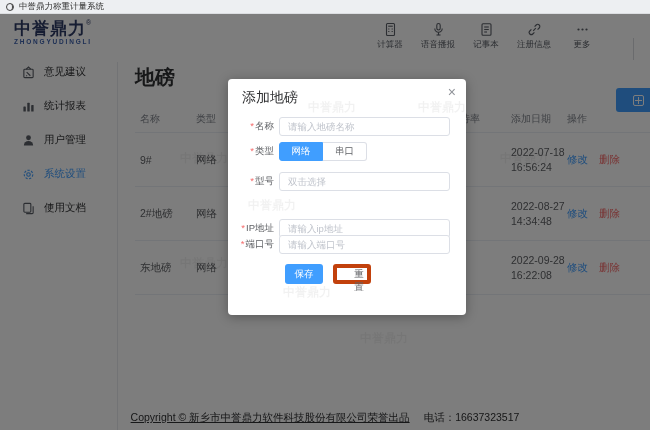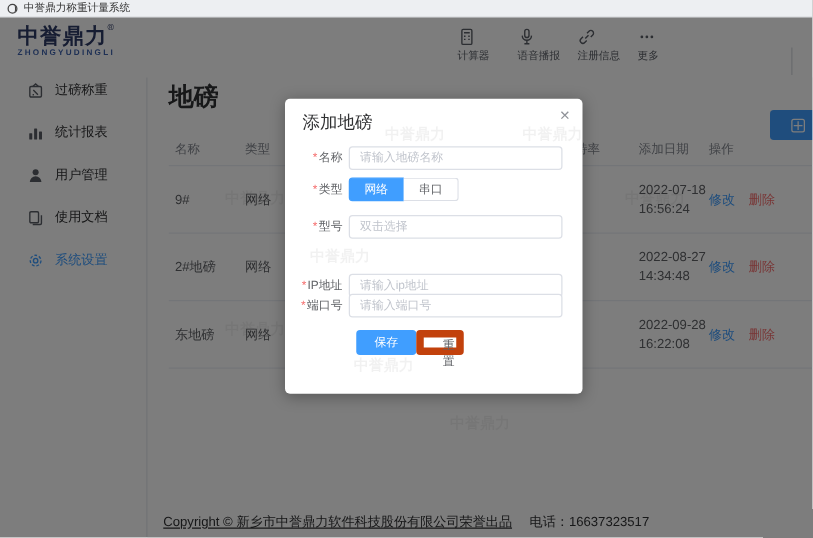--- a/index.html
+++ b/index.html
@@ -14,21 +14,21 @@
   .titlebar .tb-icon::after { content:""; position:absolute; left:2px; top:0; width:3px; height:6px; border-right:1px solid #444; border-radius:50%; }
   .titlebar .tb-title { font-size:8.5px; color:#333; }
 
   
   .header { position:absolute; top:14px; left:0; right:0; height:48px; background:#fff; }
   .logo { position:absolute; left:14px; top:5px; }
   .logo-main { font-size:17px; font-weight:bold; color:#2e3b66; letter-spacing:1px; line-height:19px; }
   .logo-reg { font-size:7px; vertical-align:top; color:#2e3b66; }
   .logo-sub { font-size:6.5px; font-weight:bold; color:#3e62ad; letter-spacing:1.8px; }
   .h-actions { position:absolute; left:366px; top:8px; display:flex; }
-  .h-action { width:48px; display:flex; flex-direction:column; cursor:pointer; }
+  .h-action { width:48px; display:flex; flex-direction:column; align-items:center; cursor:pointer; }
   .h-action .ic { width:15px; height:15px; }
   .h-action .lbl { font-size:8.5px; color:#5a5e66; margin-top:2px; white-space:nowrap; }
   .h-divider { position:absolute; left:633px; top:24px; width:1px; height:22px; background:#d8dade; }
   .ic svg { display:block; width:100%; height:100%; }
 
   
   .sidebar { position:absolute; top:62px; left:0; bottom:0; width:118px; background:#fff; border-right:1px solid #e8eaee; }
   .side-item { height:20px; margin-bottom:14px; display:flex; align-items:center; padding-left:22px; cursor:pointer; }
   .side-item .ic { width:13px; height:13px; margin-right:9px; }
   .side-item .lbl { font-size:10.5px; color:#303133; }
@@ -71,24 +71,24 @@
   .m-label { width:46px; text-align:right; font-size:9.5px; color:#606266; white-space:nowrap; flex:none; }
   .req { color:#f56c6c; margin-right:1px; }
   .m-input { margin-left:5px; width:171px; height:19px; border:1px solid #dcdfe6; border-radius:3px;
     font-size:9.5px; color:#606266; padding:0 8px; outline:none; font-family:inherit; background:#fff; }
   .m-input::placeholder { color:#c0c4cc; }
   .toggle-group { margin-left:5px; display:flex; }
   .tg-btn { width:44px; height:19px; font-size:9.5px; display:flex; align-items:center; justify-content:center; cursor:pointer; }
   .tg-on { background:#409eff; color:#fff; border:1px solid #409eff; border-radius:3px 0 0 3px; }
   .tg-off { background:#fff; color:#606266; border:1px solid #dcdfe6; border-left:none; border-radius:0 3px 3px 0; }
   .m-btns { position:absolute; left:0; top:185px; width:100%; height:20px; }
-  .btn-save { position:absolute; left:57px; width:48px; height:20px; background:#409eff; color:#fff; border:none;
+  .btn-save { position:absolute; left:57px; width:38px; height:20px; background:#409eff; color:#fff; border:none;
     border-radius:3px; font-size:9.5px; cursor:pointer; font-family:inherit; }
   .btn-reset { position:absolute; left:105px; width:38px; height:20px; background:#fff; color:#606266;
-    border:6px solid #c2410c; border-radius:3px; font-size:9.5px; cursor:pointer; font-family:inherit;padding-left:14px; }
+    border:4px solid #c2410c; border-radius:3px; font-size:9.5px; cursor:pointer; font-family:inherit;padding-left:14px; }
 </style>
 </head>
 <body>
 
 <div class="app">
 
   <div class="titlebar">
     <span class="tb-icon"></span>
     <span class="tb-title">中誉鼎力称重计量系统</span>
   </div>
@@ -121,20 +121,31 @@
               <path d="M3.8 6.5 a3.7 3.7 0 0 0 7.4 0"></path>
               <line x1="7.5" y1="10.2" x2="7.5" y2="13"></line>
               <line x1="5.5" y1="13" x2="9.5" y2="13"></line>
             </svg>
         </span>
         <span class="lbl">语音播报</span>
       </div>
       <div class="h-action">
         <span class="ic">
           <svg viewBox="0 0 15 15" fill="none" stroke="#5a5e66" stroke-width="1.1">
+              <rect x="3" y="1.8" width="9" height="11.5" rx="1"></rect>
+              <line x1="5.2" y1="5" x2="9.8" y2="5"></line>
+              <line x1="5.2" y1="7.5" x2="9.8" y2="7.5"></line>
+              <line x1="5.2" y1="10" x2="8" y2="10"></line>
+            </svg>
+        </span>
+        <span class="lbl">记事本</span>
+      </div>
+      <div class="h-action">
+        <span class="ic">
+          <svg viewBox="0 0 15 15" fill="none" stroke="#5a5e66" stroke-width="1.1">
               <path d="M6.2 8.8 L8.8 6.2"></path>
               <path d="M7.6 4.6 l1.6-1.6 a2.1 2.1 0 0 1 3 3 l-1.6 1.6"></path>
               <path d="M7.4 10.4 l-1.6 1.6 a2.1 2.1 0 0 1 -3-3 l1.6-1.6"></path>
             </svg>
         </span>
         <span class="lbl">注册信息</span>
       </div>
       <div class="h-action">
         <span class="ic">
           <svg viewBox="0 0 15 15" fill="#5a5e66">
@@ -151,58 +162,58 @@
 
   <div class="sidebar">
     <div class="side-item">
       <span class="ic">
         <svg viewBox="0 0 14 14" fill="none" stroke="#5a5e66" stroke-width="1.2">
             <rect x="2" y="3.5" width="10" height="9" rx="1"></rect>
             <path d="M4.5 3.5 L7 1.2 L9.5 3.5"></path>
             <path d="M5 6.5 L9 10.5 M5.5 10.5 L5 10.5 L5 10"></path>
           </svg>
       </span>
-      <span class="lbl">过磅称重</span>
+      <span class="lbl">意见建议</span>
     </div>
     <div class="side-item">
       <span class="ic">
         <svg viewBox="0 0 14 14" fill="#5a5e66">
             <rect x="1.5" y="7" width="2.6" height="5.5" rx="0.5"></rect>
             <rect x="5.7" y="3" width="2.6" height="9.5" rx="0.5"></rect>
             <rect x="9.9" y="5.5" width="2.6" height="7" rx="0.5"></rect>
           </svg>
       </span>
       <span class="lbl">统计报表</span>
     </div>
     <div class="side-item">
       <span class="ic">
         <svg viewBox="0 0 14 14" fill="#5a5e66">
             <circle cx="7" cy="4" r="2.6"></circle>
             <path d="M2 12.5 a5 5 0 0 1 10 0 z"></path>
           </svg>
       </span>
       <span class="lbl">用户管理</span>
     </div>
+    <div class="side-item active">
+      <span class="ic">
+        <svg viewBox="0 0 14 14" fill="none" stroke="#409eff" stroke-width="1.2">
+            <circle cx="7" cy="7" r="4.6" stroke-dasharray="2.4 1.6"></circle>
+            <circle cx="7" cy="7" r="1.9"></circle>
+          </svg>
+      </span>
+      <span class="lbl">系统设置</span>
+    </div>
     <div class="side-item">
       <span class="ic">
         <svg viewBox="0 0 14 14" fill="none" stroke="#5a5e66" stroke-width="1.2">
             <rect x="2" y="1.5" width="7.5" height="9.5" rx="1"></rect>
             <path d="M4.5 12.5 h6.5 a1 1 0 0 0 1-1 V4.5"></path>
           </svg>
       </span>
       <span class="lbl">使用文档</span>
-    </div>
-    <div class="side-item active">
-      <span class="ic">
-        <svg viewBox="0 0 14 14" fill="none" stroke="#409eff" stroke-width="1.2">
-            <circle cx="7" cy="7" r="4.6" stroke-dasharray="2.4 1.6"></circle>
-            <circle cx="7" cy="7" r="1.9"></circle>
-          </svg>
-      </span>
-      <span class="lbl">系统设置</span>
     </div>
   </div>
 
   <div class="page-title">地磅</div>
 
   <button class="add-btn">
     <span class="sq"></span>
   </button>
 
   <div class="table">

